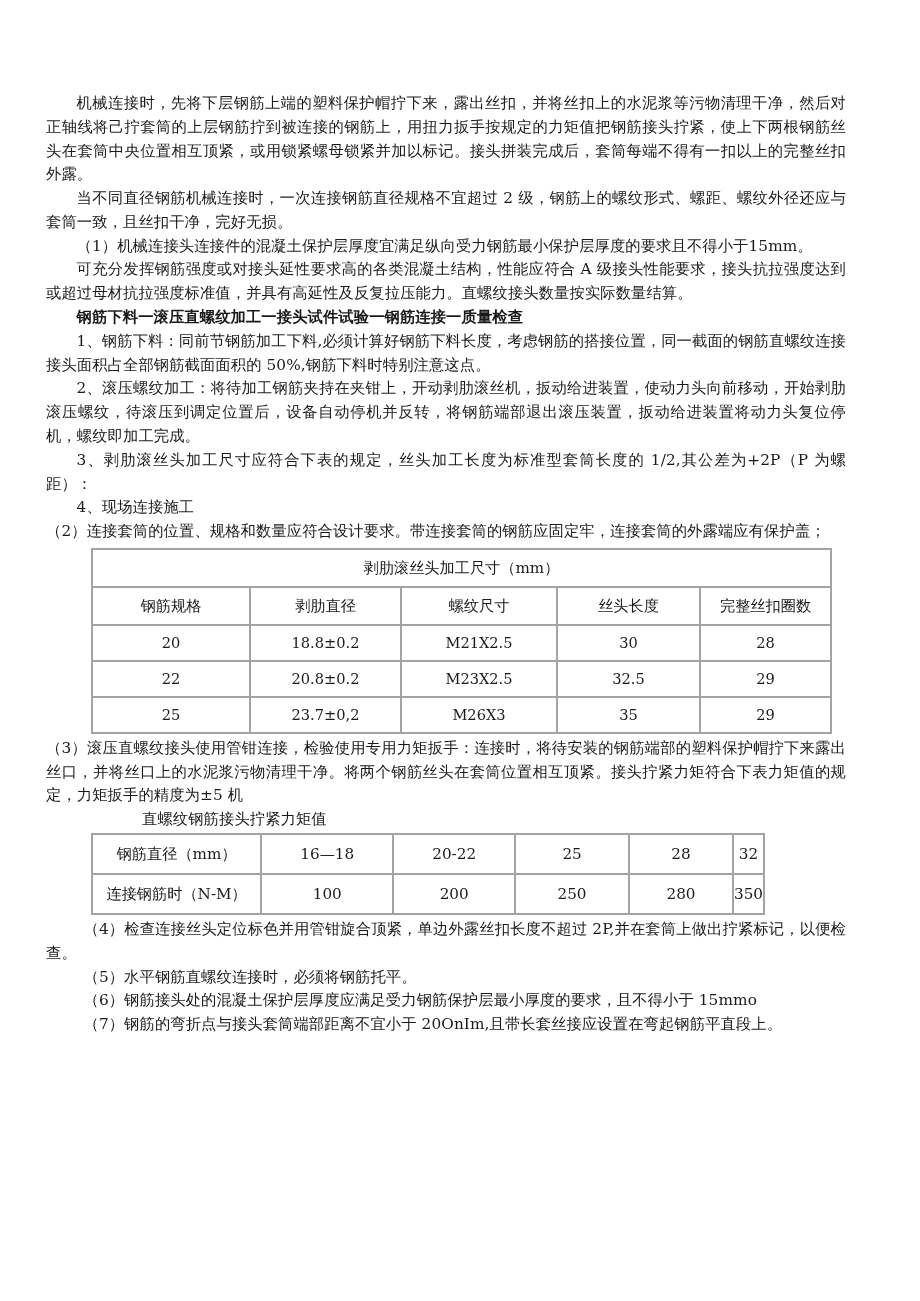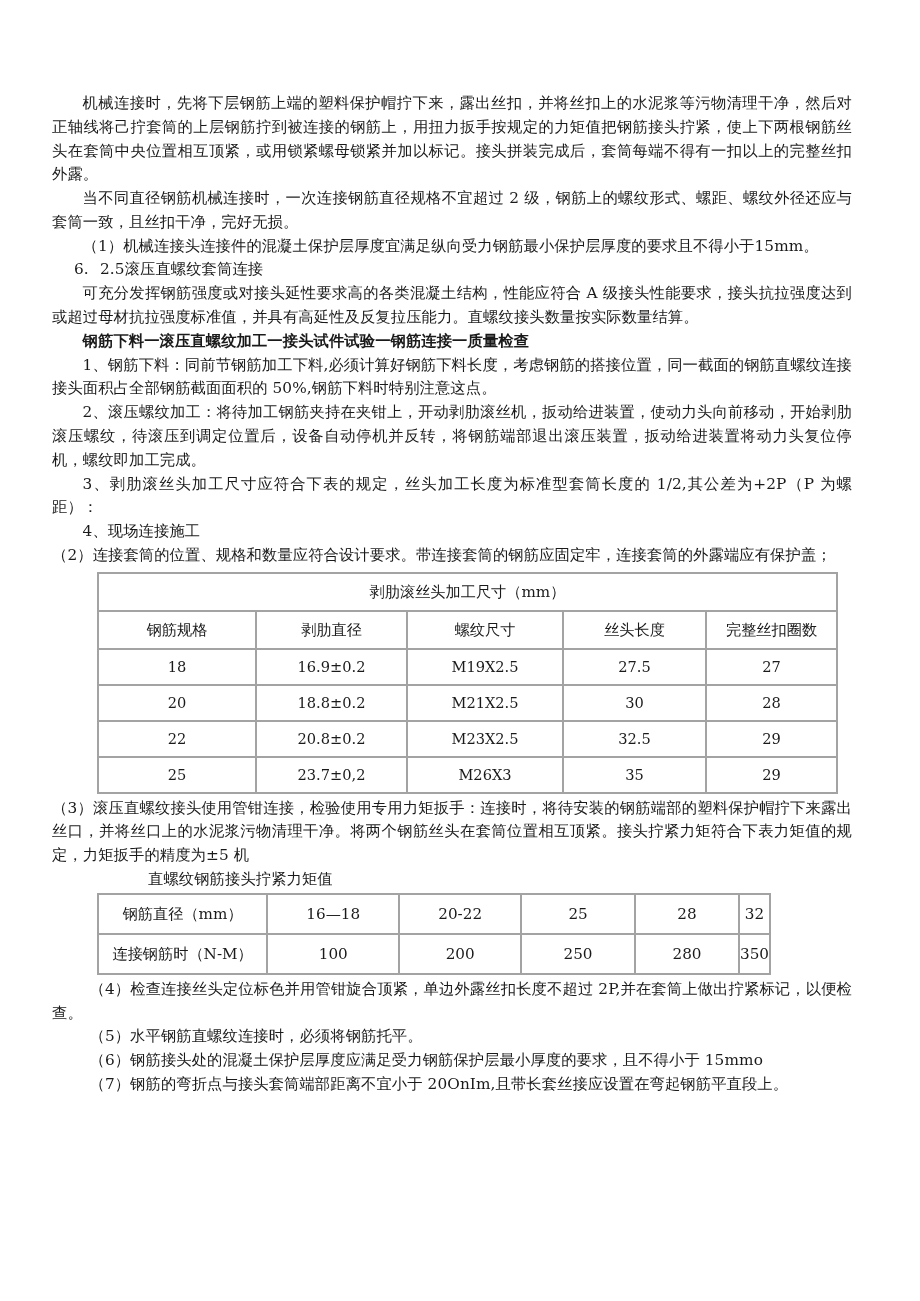--- a/index.html
+++ b/index.html
@@ -18,21 +18,21 @@
   .page {
     position: relative;
     width: 920px;
     height: 1301px;
     background: #ffffff;
     box-sizing: border-box;
   }
 
   .content {
     position: absolute;
-    left: 52px;
+    left: 46px;
     top: 92px;
     width: 800px;
   }
 
   p {
     margin: 0;
     font-size: 15.3px;
     line-height: 1.555;
     text-align: justify;
     text-justify: inter-ideograph;
@@ -106,23 +106,20 @@
 </head>
 <body>
 
 <div class="page">
   <div class="content">
 
     <p class="ind2">机械连接时，先将下层钢筋上端的塑料保护帽拧下来，露出丝扣，并将丝扣上的水泥浆等污物清理干净，然后对正轴线将己拧套筒的上层钢筋拧到被连接的钢筋上，用扭力扳手按规定的力矩值把钢筋接头拧紧，使上下两根钢筋丝头在套筒中央位置相互顶紧，或用锁紧螺母锁紧并加以标记。接头拼装完成后，套筒每端不得有一扣以上的完整丝扣外露。</p>
     <p class="ind2">当不同直径钢筋机械连接时，一次连接钢筋直径规格不宜超过 2 级，钢筋上的螺纹形式、螺距、螺纹外径还应与套筒一致，且丝扣干净，完好无损。</p>
     <p class="ind2">（1）机械连接头连接件的混凝土保护层厚度宜满足纵向受力钢筋最小保护层厚度的要求且不得小于15mm。</p>
 
-    <p class="heading-line">
-      <span class="num">6.</span><span>2.5滚压直螺纹套筒连接</span>
-    </p>
 
     <p class="ind2">可充分发挥钢筋强度或对接头延性要求高的各类混凝土结构，性能应符合 A 级接头性能要求，接头抗拉强度达到或超过母材抗拉强度标准值，并具有高延性及反复拉压能力。直螺纹接头数量按实际数量结算。</p>
 
     <p class="ind2 bold-line">钢筋下料一滚压直螺纹加工一接头试件试验一钢筋连接一质量检查</p>
 
     <p class="ind2">1、钢筋下料：同前节钢筋加工下料,必须计算好钢筋下料长度，考虑钢筋的搭接位置，同一截面的钢筋直螺纹连接接头面积占全部钢筋截面面积的 50%,钢筋下料时特别注意这点。</p>
     <p class="ind2">2、滚压螺纹加工：将待加工钢筋夹持在夹钳上，开动剥肋滚丝机，扳动给进装置，使动力头向前移动，开始剥肋滚压螺纹，待滚压到调定位置后，设备自动停机并反转，将钢筋端部退出滚压装置，扳动给进装置将动力头复位停机，螺纹即加工完成。</p>
     <p class="ind2">3、剥肋滚丝头加工尺寸应符合下表的规定，丝头加工长度为标准型套筒长度的 1/2,其公差为+2P（P 为螺距）：</p>
     <p class="ind2">4、现场连接施工</p>
 
@@ -133,27 +130,20 @@
         <tbody>
           <tr>
             <td class="title-cell" colspan="5">剥肋滚丝头加工尺寸（mm）</td>
           </tr>
           <tr>
             <td class="hdr" style="width:156px">钢筋规格</td>
             <td class="hdr" style="width:149px">剥肋直径</td>
             <td class="hdr" style="width:154px">螺纹尺寸</td>
             <td class="hdr" style="width:141px">丝头长度</td>
             <td class="hdr">完整丝扣圈数</td>
-          </tr>
-          <tr>
-            <td>18</td>
-            <td>16.9±0.2</td>
-            <td>M19X2.5</td>
-            <td>27.5</td>
-            <td>27</td>
           </tr>
           <tr>
             <td>20</td>
             <td>18.8±0.2</td>
             <td>M21X2.5</td>
             <td>30</td>
             <td>28</td>
           </tr>
           <tr>
             <td>22</td>

